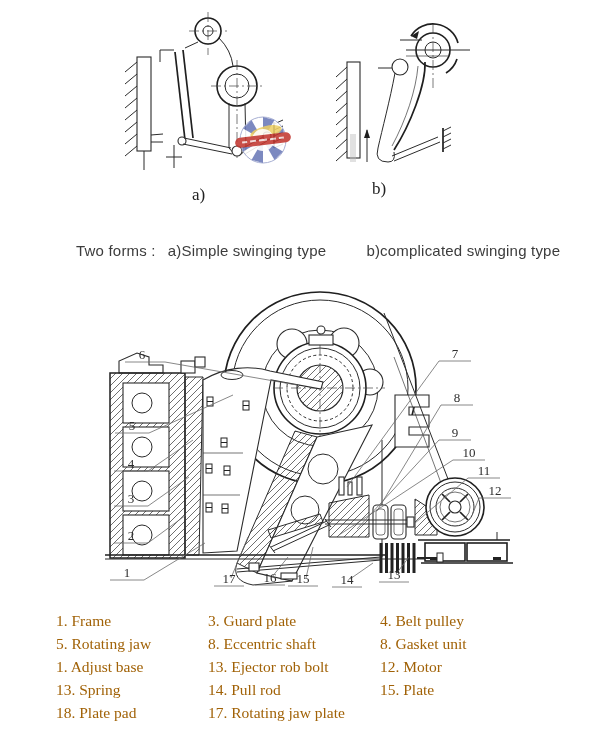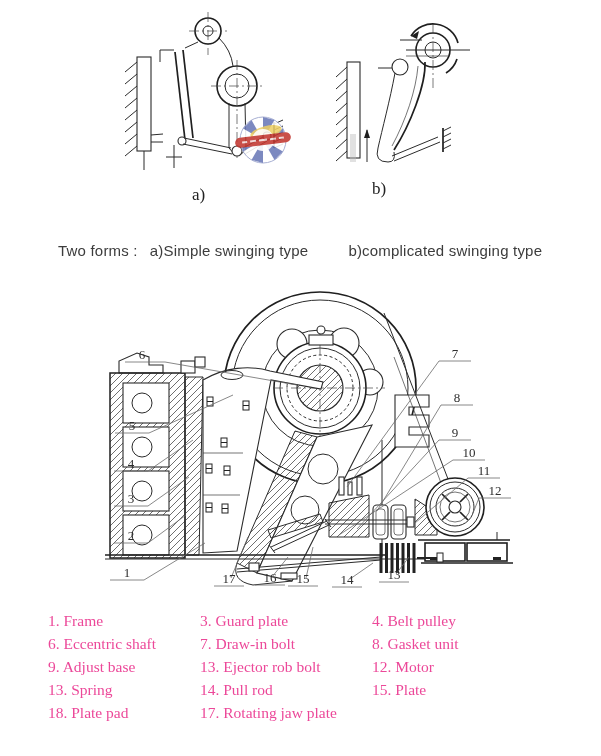--- a/index.html
+++ b/index.html
@@ -10,27 +10,27 @@
   
   .ln{stroke:#2b2b2b;stroke-width:1;fill:none;}
   .ln2{stroke:#1f1f1f;stroke-width:1.7;fill:none;}
   .lnt{stroke:#3a3a3a;stroke-width:.7;fill:none;}
   .cl{stroke:#444;stroke-width:.7;fill:none;stroke-dasharray:10 3 2 3;}
   .wf{fill:#ffffff;stroke:#2b2b2b;stroke-width:1.1;}
   .wf2{fill:#ffffff;stroke:#1f1f1f;stroke-width:1.6;}
   .ldr{stroke:#6a6a6a;stroke-width:.8;fill:none;}
   .num{font-family:"Liberation Serif",serif;font-size:13px;fill:#2e2e2e;}
   .figlab{font-family:"Liberation Serif",serif;font-size:17px;fill:#222;}
-  .caption{position:absolute;top:242px;left:58px;font-size:15px;color:#3c3c3c;
+  .caption{position:absolute;top:242px;left:76px;font-size:15px;color:#3c3c3c;
            letter-spacing:.2px;white-space:nowrap;}
   .caption .gap-a{display:inline-block;width:12px;}
   .caption .gap-b{display:inline-block;width:40px;}
-  .parts{position:absolute;top:609px;left:48px;width:530px;
+  .parts{position:absolute;top:609px;left:56px;width:530px;
          display:grid;grid-template-columns:152px 172px 1fr;
-         font-family:"Liberation Serif",serif;font-size:15.5px;line-height:23px;color:#ec4899;}
+         font-family:"Liberation Serif",serif;font-size:15.5px;line-height:23px;color:#a16207;}
   .parts div{white-space:nowrap;}
 </style>
 </head>
 <body>
 
 <div class="page">
 
   <svg class="abs" style="left:95px;top:0px" width="200" height="210" viewBox="0 0 200 210">
     <g>
       <rect x="42" y="57" width="14" height="94" class="wf"></rect>
@@ -371,24 +371,24 @@
       <text x="218" y="298" class="num">15</text>
       <text x="185" y="297" class="num">16</text>
       <text x="144" y="298" class="num">17</text>
     </g>
   </svg>
 
   <div class="parts">
     <div>1. Frame</div>
     <div>3. Guard plate</div>
     <div>4. Belt pulley</div>
-    <div>6. Eccentric shaft</div>
-    <div>7. Draw-in bolt</div>
+    <div>5. Rotating jaw</div>
+    <div>8. Eccentric shaft</div>
     <div>8. Gasket unit</div>
-    <div>9. Adjust base</div>
+    <div>1. Adjust base</div>
     <div>13. Ejector rob bolt</div>
     <div>12. Motor</div>
     <div>13. Spring</div>
     <div>14. Pull rod</div>
     <div>15. Plate</div>
     <div>18. Plate pad</div>
     <div>17. Rotating jaw plate</div>
     <div></div>
   </div>
 

